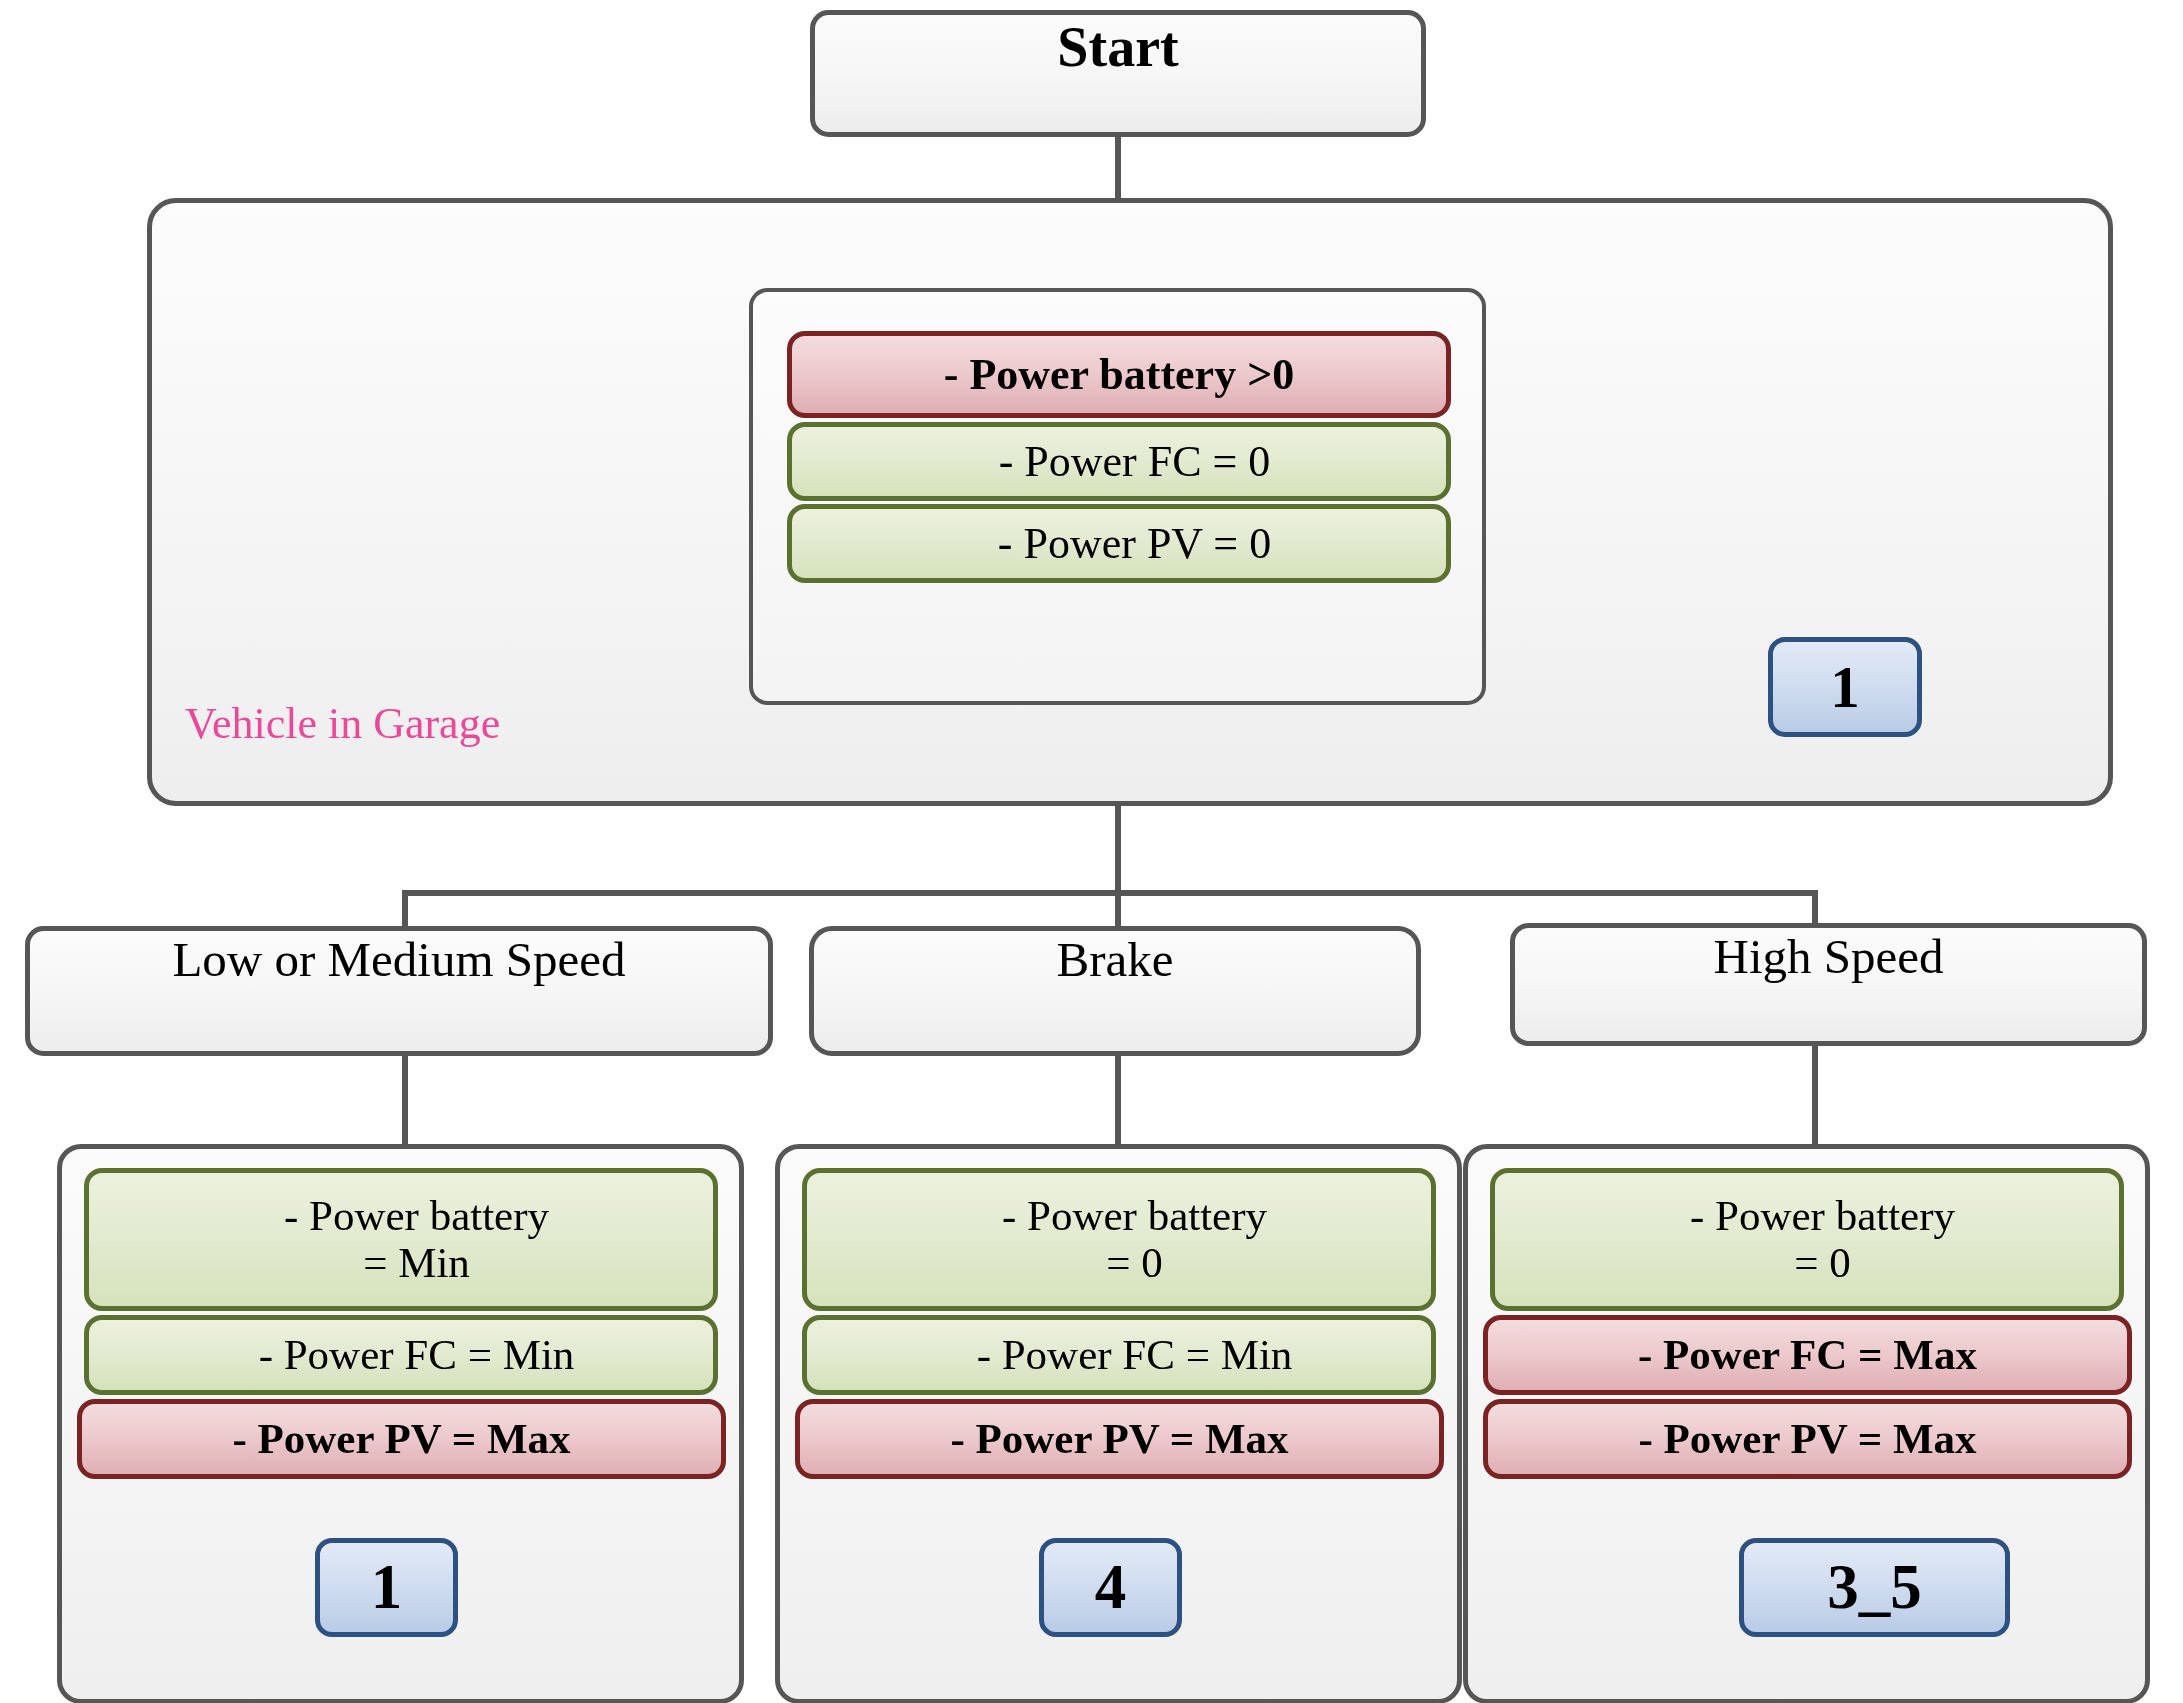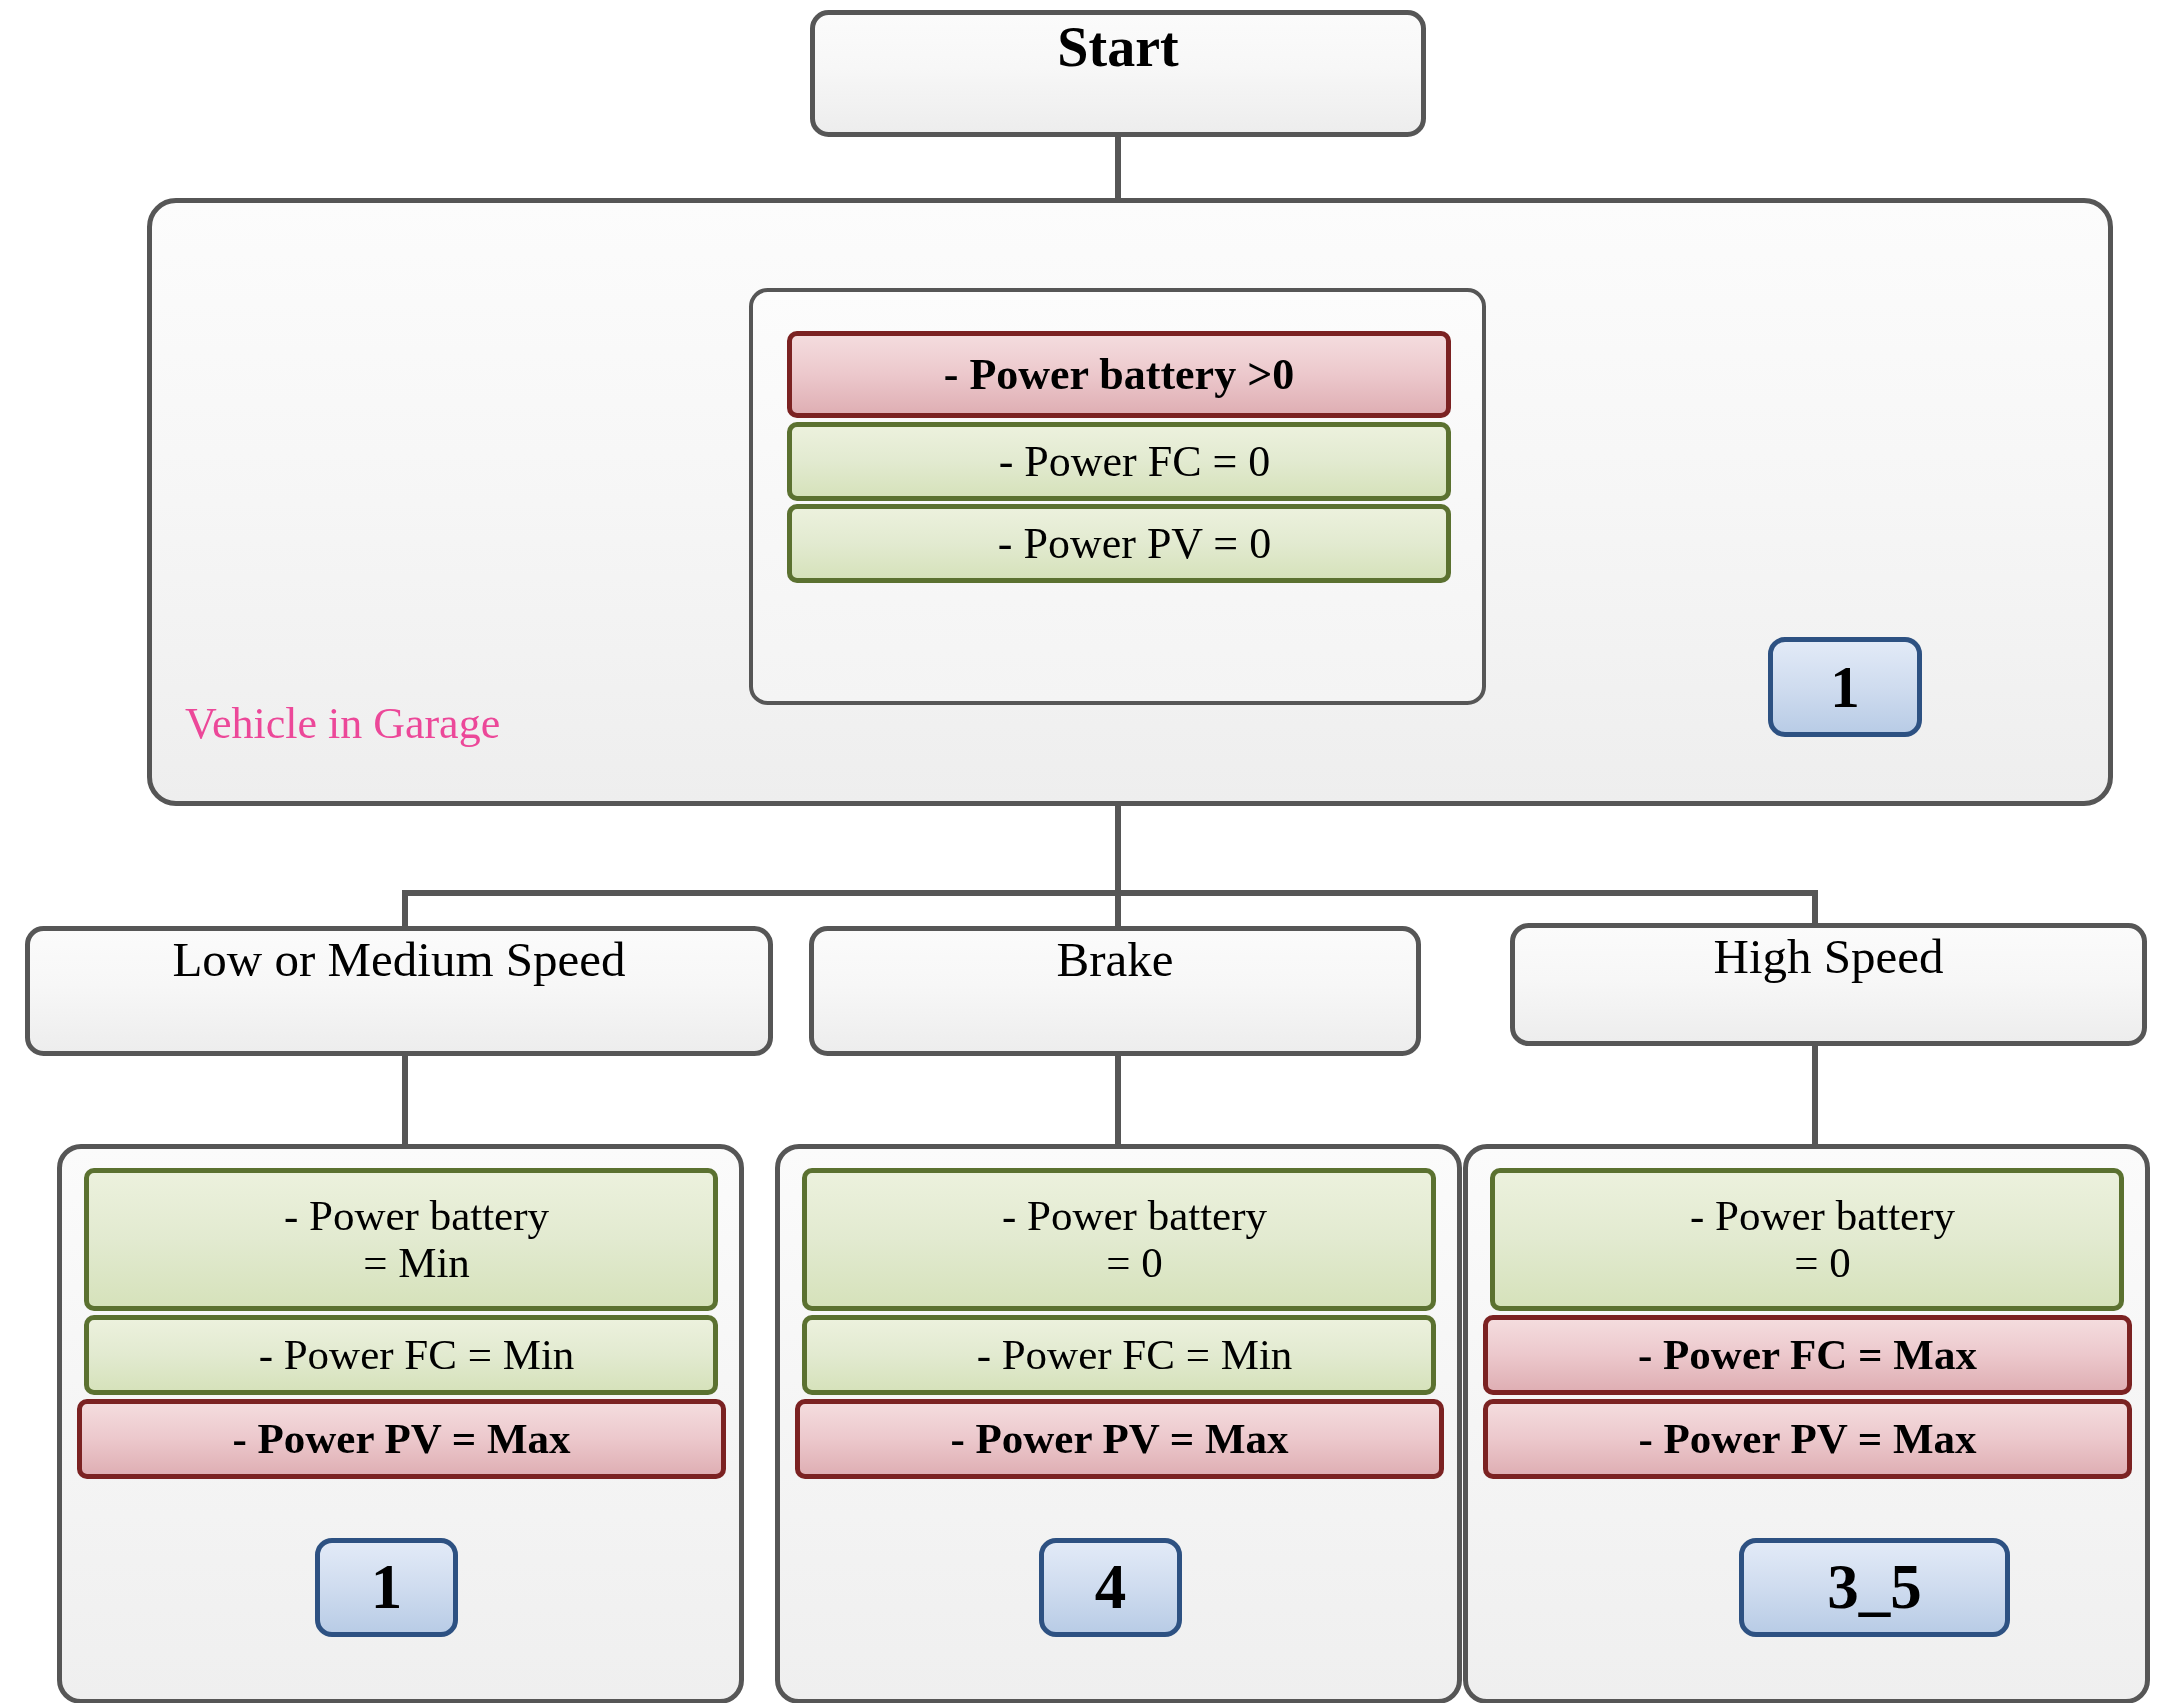--- a/index.html
+++ b/index.html
@@ -56,21 +56,21 @@
     border:4.3px solid #565656;
     border-radius:18.6px;
     background:linear-gradient(180deg,#fcfcfc 0%,#f4f4f4 100%);
     z-index:4;
   }
 
   
   .chip{
     position:absolute;
     box-sizing:border-box;
-    border-radius:10px;
+    border-radius:18px;
     display:flex;align-items:center;justify-content:center;
     text-align:center;
     color:#000;
     line-height:1.08;
     z-index:5;
   }
   .chip.red{
     border:5.7px solid #7b2222;
     background:linear-gradient(180deg,#f4dcde 0%,#ecc8cc 50%,#dfafb4 100%);
     font-weight:bold;
@@ -95,21 +95,21 @@
     border-radius:17px;
     background:linear-gradient(180deg,#e2eaf7 0%,#cfdcef 50%,#b9cce6 100%);
     display:flex;align-items:center;justify-content:center;
     font-size:59px;font-weight:bold;color:#000;
     z-index:7;
   }
   #garage-badge{left:1768px;top:637px;width:154px;height:100px;}
 
   
   #mode-0{left:25px;top:926px;width:748px;height:130px;font-size:49px;}
-  #mode-1{left:809px;top:926px;width:612px;height:130px;font-size:49px;}
+  #mode-1{left:809px;top:926px;width:612px;height:130px;font-size:49px;border-radius:23px;}
   #mode-2{left:1510px;top:923px;width:637px;height:123px;font-size:49px;}
 
   
   .panel{
     position:absolute;
     box-sizing:border-box;
     border:5px solid #565656;
     border-radius:24px;
     background:linear-gradient(180deg,#fbfbfb 0%,#f5f5f5 50%,#efefef 100%);
     z-index:2;

